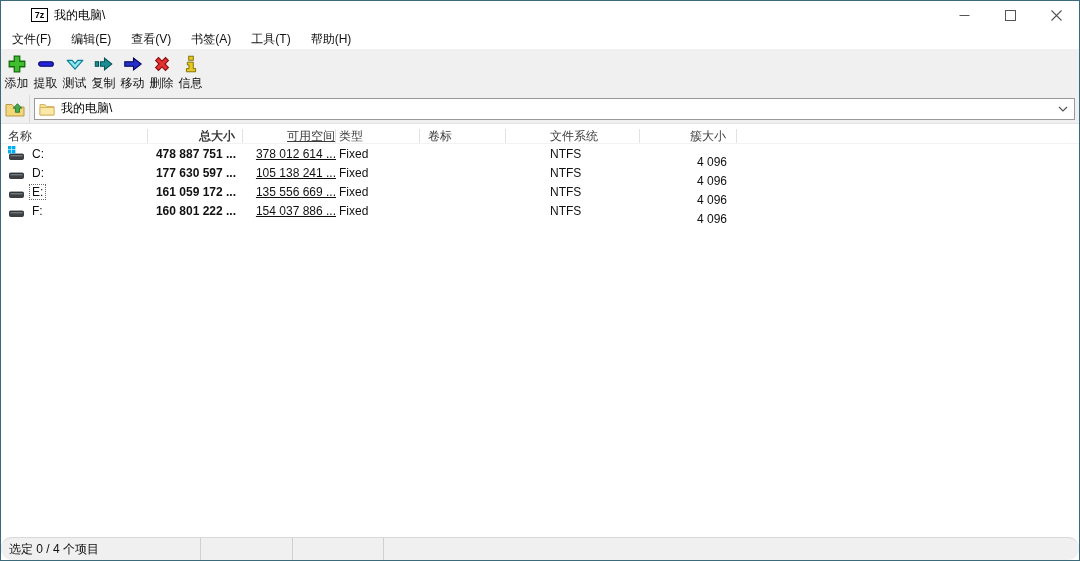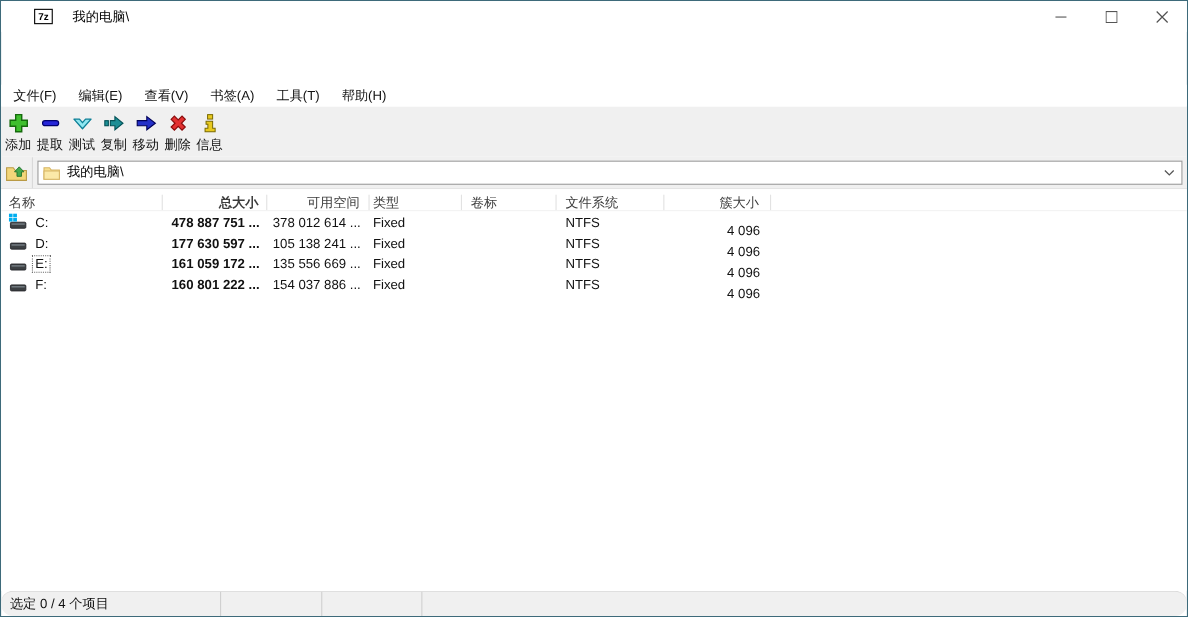--- a/index.html
+++ b/index.html
@@ -15,21 +15,20 @@
     border: 1px solid #3d6a7a;
     display: flex; flex-direction: column;
     background: #fff;
     overflow: hidden;
   }
   
   .titlebar {
     height: 28px; flex: 0 0 28px;
     display: flex; align-items: center;
     background: #fff;
-    gap: 12px;
   }
   .titlebar .app-icon {
     width: 17px; height: 14px;
     margin-left: 30px; margin-right: 6px;
     border: 1px solid #000;
     background: #fff;
     font-size: 9px; font-weight: bold; color: #000;
     display: flex; align-items: center; justify-content: center;
     line-height: 1;
   }
@@ -40,21 +39,20 @@
     display: flex; align-items: center; justify-content: center;
     color: #444;
   }
   .win-btn svg { display: block; }
   
   .menubar {
     height: 20px; flex: 0 0 20px;
     display: flex; align-items: center;
     background: #fff;
     padding-left: 1px;
-    margin-top: 48px;
   }
   .menu-item {
     padding: 0 10px;
     height: 100%;
     display: flex; align-items: center;
     color: #111;
   }
   
   .toolbar {
     height: 45px; flex: 0 0 45px;
@@ -97,24 +95,24 @@
   .listview { flex: 1; background: #fff; overflow: hidden; }
   .lv-header {
     height: 20px; display: flex; align-items: flex-end;
     color: #3c3c3c;
     border-bottom: 1px solid #f2f2f2;
   }
   .lv-header .hcell { height: 14px; line-height: 14px; border-right: 1px solid #e2e2e2; }
   .lv-row { height: 19px; display: flex; align-items: center; color: #111; }
   .c0 { width: 147px; display: flex; align-items: center; padding-left: 7px; }
   .c1 { width: 95px;  text-align: right; padding-right: 7px; font-weight: bold; }
-  .c2 { width: 93px;  text-align: right; padding-right: 8px; }
+  .c2 { width: 93px;  text-align: right; padding-right: 0; text-decoration: underline; }
   .c3 { width: 84px;  padding-left: 3px; }
   .c4 { width: 86px;  padding-left: 8px; }
-  .c5 { width: 98px;  padding-left: 8px; }
+  .c5 { width: 98px;  padding-left: 8px; margin-left: 36px; }
   .c6 { width: 97px;  text-align: right; padding-right: 10px; margin-top: 16px; }
   .drive-ico { width: 17px; height: 15px; margin-right: 4px; flex: 0 0 17px; }
   .row-label { padding: 0 2px; border: 1px dotted transparent; line-height: 14px; }
   .row-label.focus-rect { border-color: #6a6a6a; }
   
   .statusbar {
     height: 23px; flex: 0 0 23px;
     background: #f0f0f0;
     border-top: 1px solid #d9d9d9;
     display: flex; align-items: center; border-radius: 11px;

